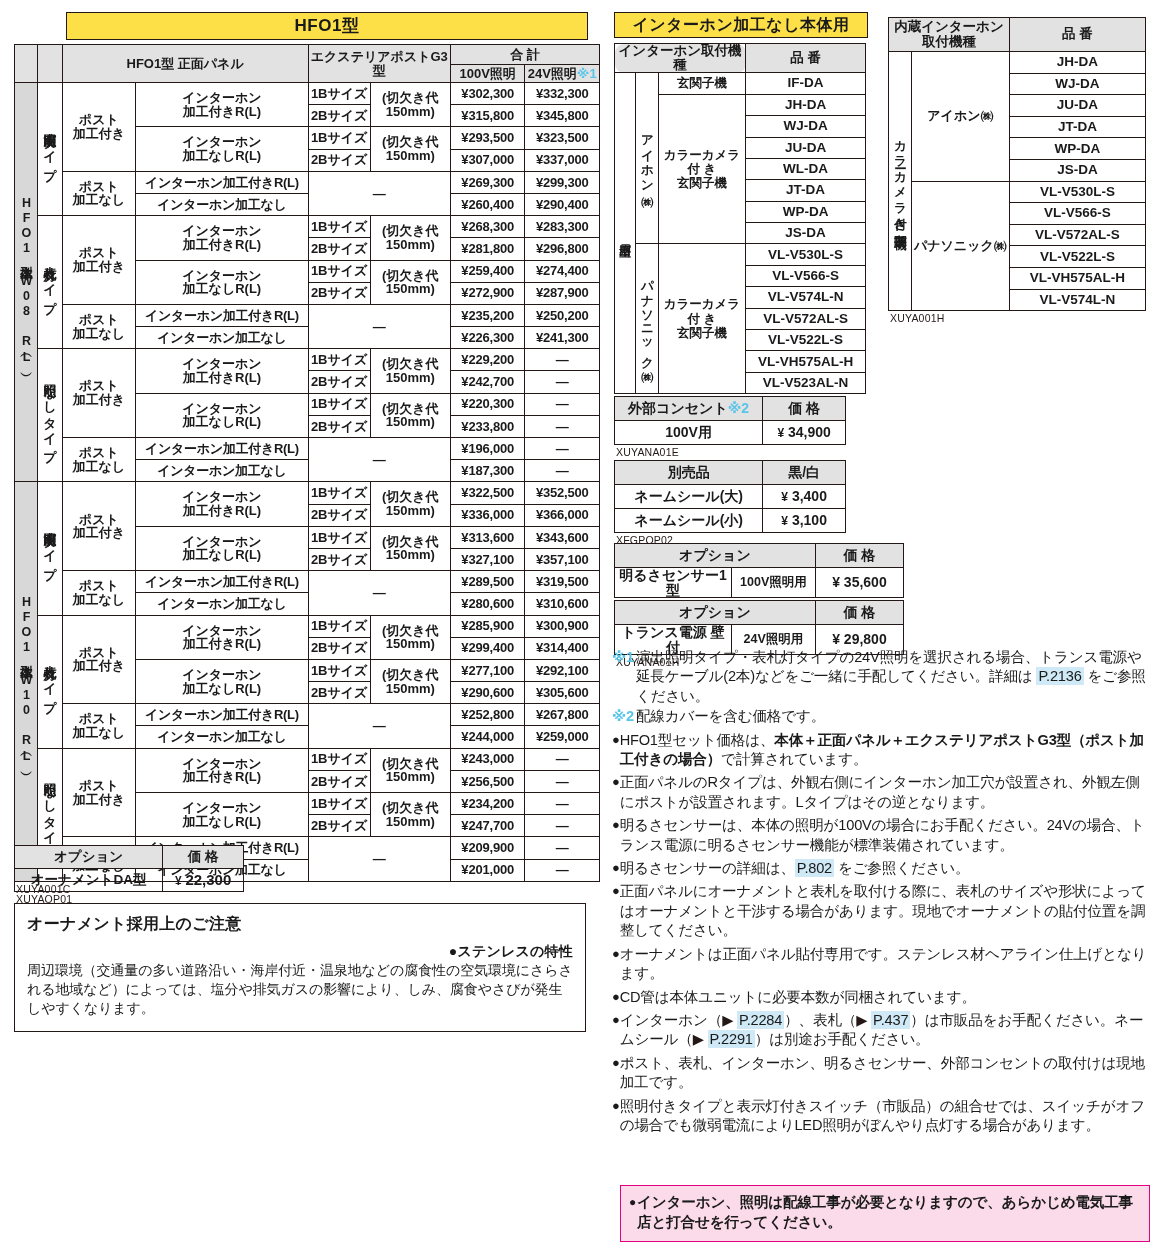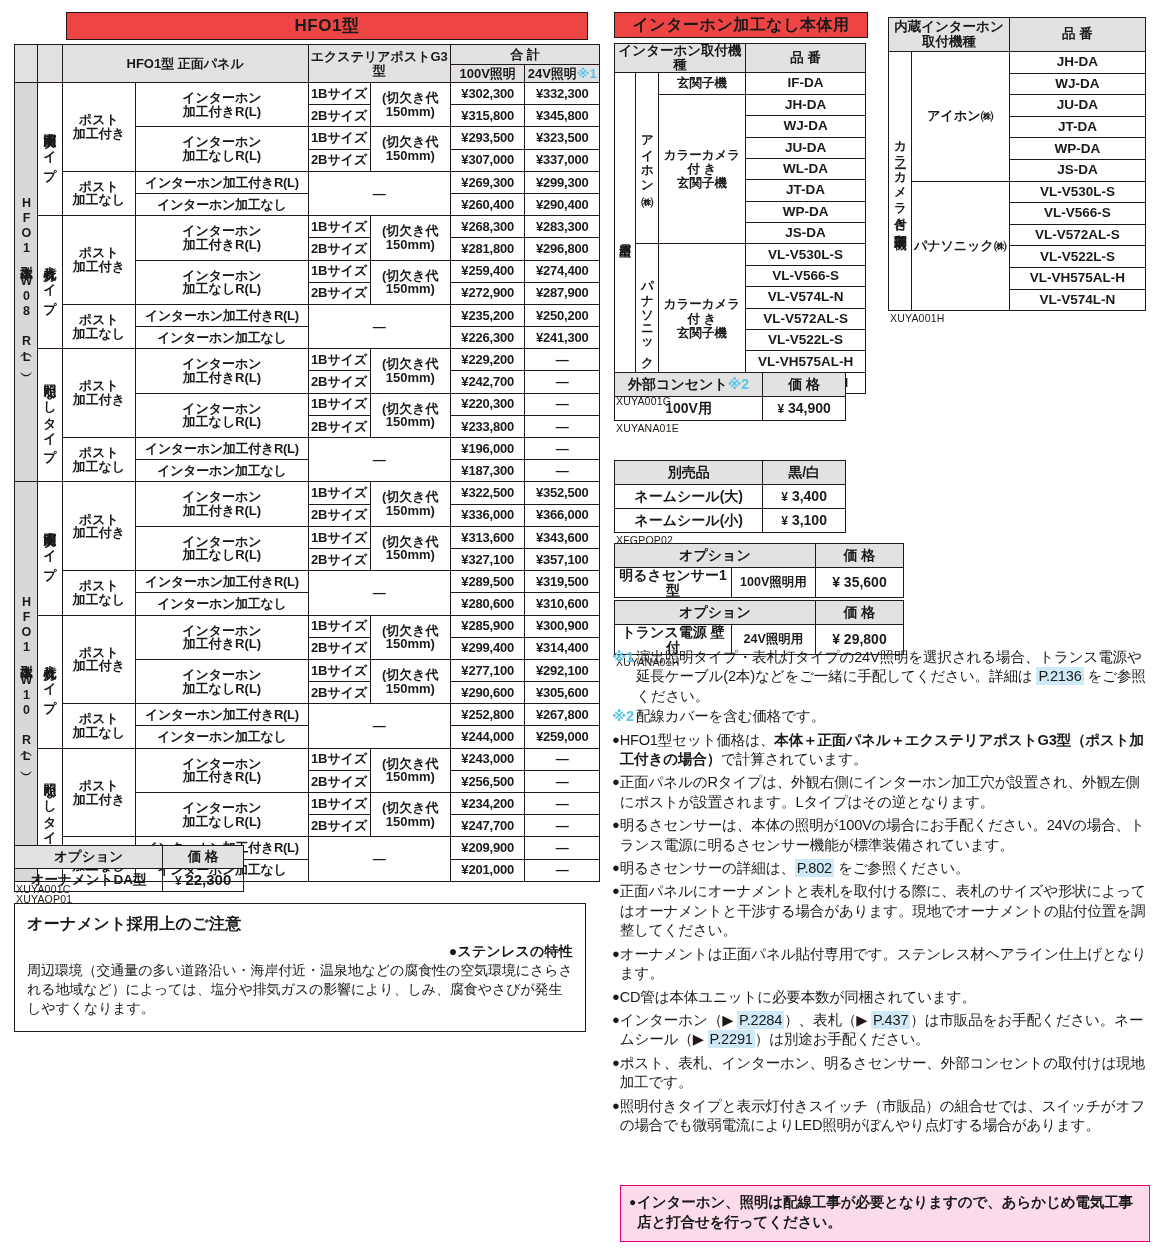--- a/index.html
+++ b/index.html
@@ -13,21 +13,21 @@
   
   table{border-collapse:collapse;}
   .tbl td,.tbl th{
     border:1px solid #231815;
     padding:0;text-align:center;vertical-align:middle;
     font-weight:bold;line-height:1.05;
   }
   .hd{background:#e2e2e2;}
   .gy{background:#d8d8d8;}
   .ttl{
-    border:1px solid #231815;background:#ef4444;
+    border:1px solid #231815;background:#fde047;
     text-align:center;font-weight:bold;
     letter-spacing:.5px;
   }
   .code{font-size:10.5px;font-weight:normal;color:#231815;
          font-family:"Liberation Sans",sans-serif;letter-spacing:.2px;margin:1px 0 0 2px;}
   .vert{
     writing-mode:vertical-rl;text-orientation:upright;
     letter-spacing:1px;white-space:nowrap;
   }
   .dash{font-weight:bold;}
@@ -67,21 +67,21 @@
   }
   #noticeBox h3{margin:0 0 8px 0;font-size:16px;font-weight:bold;letter-spacing:.3px;}
   #noticeBox .blt{font-size:14px;font-weight:bold;margin:2px 0 0 0;letter-spacing:.2px;text-align:right;}
   #noticeBox p{margin:0 0 2px 0;font-size:14px;line-height:1.34;letter-spacing:-.1px;}
 
   
   #midcol{position:absolute;left:614px;top:12px;width:252px;}
   #midtitle{width:252px;height:24px;line-height:24px;font-size:16px;text-align:center;}
   #ihTable{margin-top:5px;width:252px;}
   #ihTable td{font-size:13.5px;}
-  #ihTable .m1{width:20px;}
+  #ihTable .m1{width:20px;border-radius:9px;}
   #ihTable .m2{width:22px;}
   #ihTable .m3{width:88px;}
   #ihTable .m4{width:120px;}
   #ihTable .rw{height:21.4px;}
   #ihTable .hrow{height:23px;font-size:13.5px;}
 
   .mini{width:232px;margin-top:0;}
   .mini td{font-size:14px;height:23px;}
   .mini .k{width:148px;}
   .mini .v{width:82px;}
@@ -460,21 +460,21 @@
             <td class="m4">VL-VH575AL-H</td>
           </tr>
           <tr class="rw">
             <td class="m4">VL-V523AL-N</td>
           </tr>
         </tbody>
       </table>
     <div class="code">XUYA001G</div>
   </div>
 
-  <div style="position:absolute;left:614px;top:372px;">
+  <div style="position:absolute;left:614px;top:396px;">
     <table class="tbl mini">
         <tbody>
       <tr>
         <td class="hd k"><span>外部コンセント</span><span class="blue">※2</span></td>
         <td class="hd v">価 格</td>
       </tr>
       <tr>
         <td class="k">100V用</td>
         <td class="v"><span class="yen">¥</span> <span>34,900</span></td>
       </tr>

